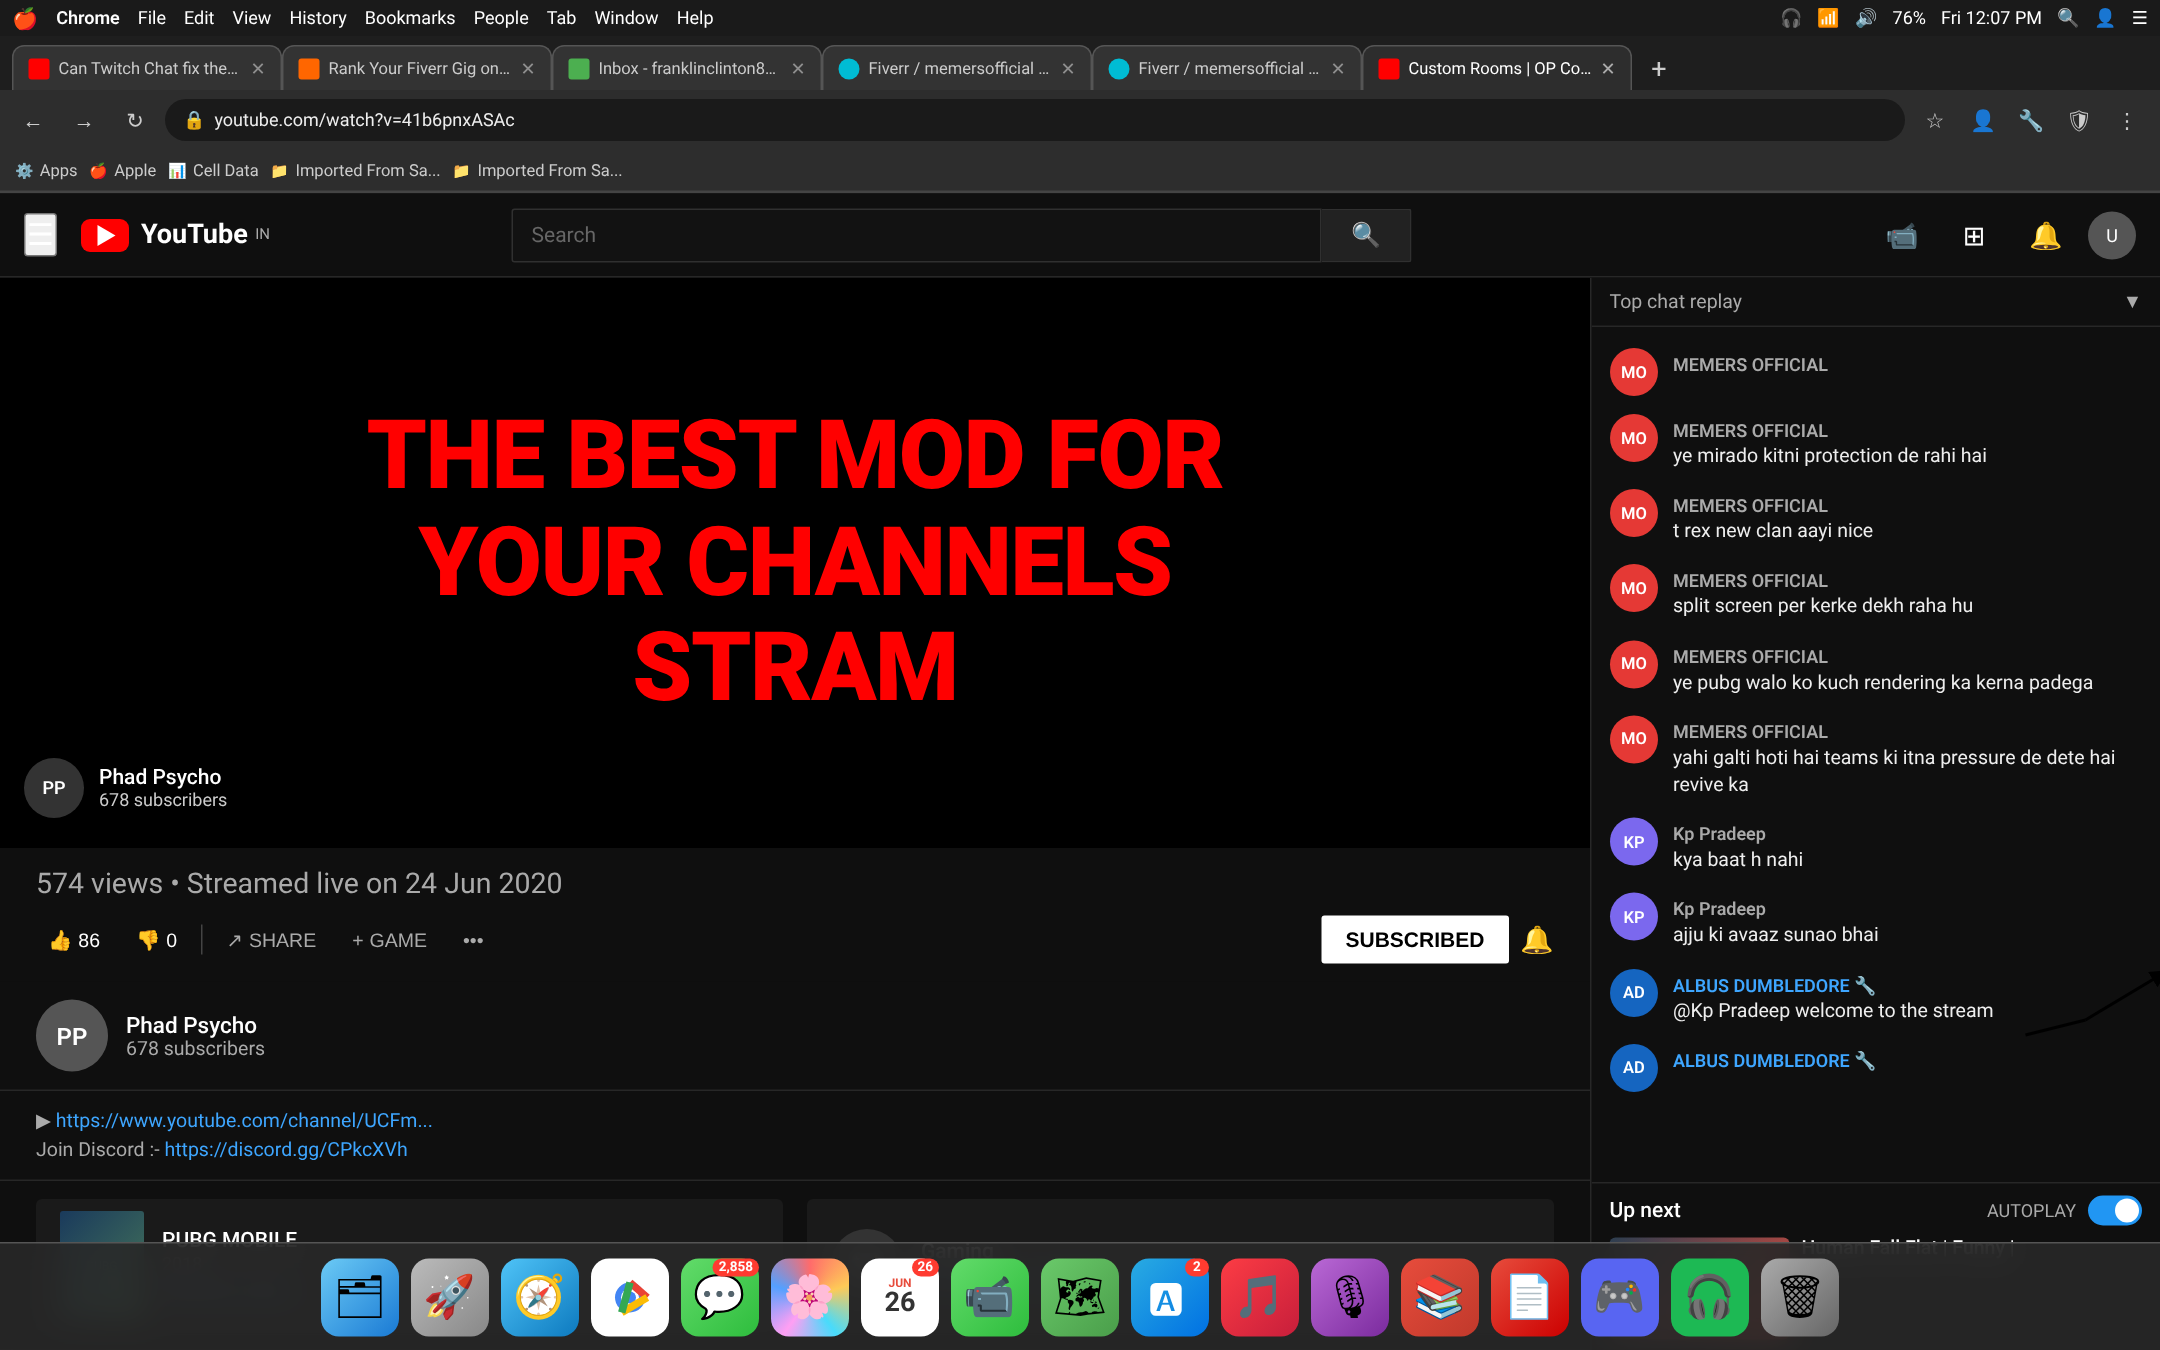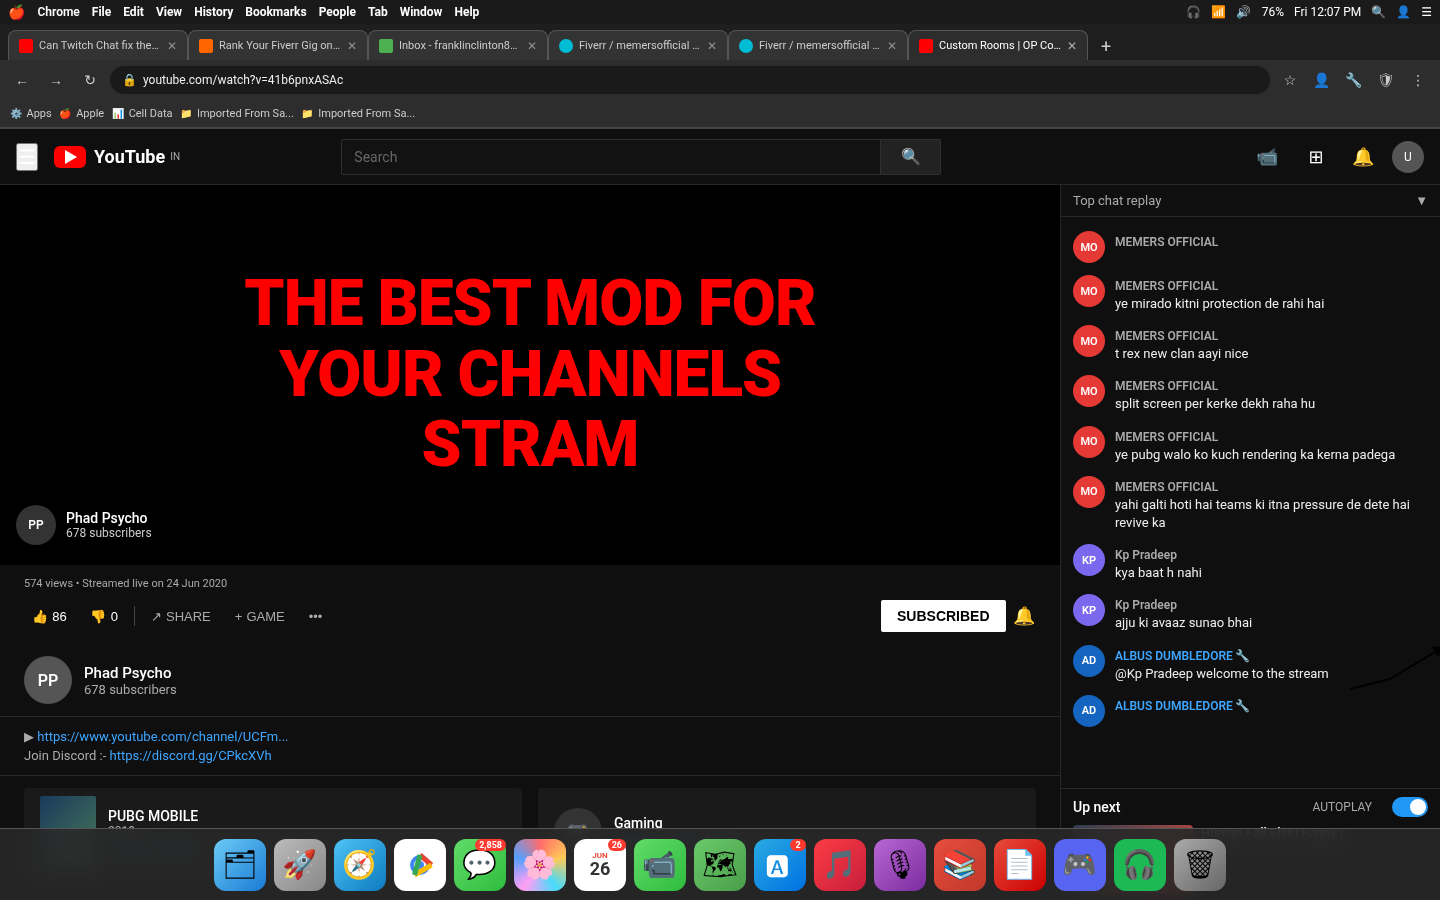--- a/index.html
+++ b/index.html
@@ -14,21 +14,21 @@
       padding: 0 8px;
       font-size: 12px;
       color: #fff;
       gap: 12px;
       position: relative;
       z-index: 100;
     }
     .menubar-left { display: flex; align-items: center; gap: 12px; flex: 1; }
     .menubar-right { display: flex; align-items: center; gap: 10px; font-size: 12px; }
     .apple-icon { font-size: 14px; }
-    .menubar-item { font-size: 12px; color: #fff; font-weight: bold; }
+    .menubar-item { font-size: 12px; color: #fff; }
     .menubar-item.bold { font-weight: 600; }
 
     
     .browser-chrome {
       background: #2d2d2d;
       border-bottom: 1px solid #444;
     }
     .tab-bar {
       height: 36px;
       display: flex;
@@ -189,21 +189,21 @@
       top: 0; left: 0; right: 0; bottom: 0;
       display: flex; align-items: center; justify-content: center;
       flex-direction: column;
     }
 
     
     .video-info {
       padding: 12px 24px;
       background: #0f0f0f;
     }
-    .video-meta { font-size: 11px; color: #aaa; margin-bottom: 10px; }
+    .video-meta { font-size: 19px; color: #aaa; margin-bottom: 10px; }
     .video-actions {
       display: flex;
       align-items: center;
       gap: 8px;
     }
     .action-btn {
       display: flex; align-items: center; gap: 4px;
       background: none; border: none; color: #aaa; cursor: pointer;
       font-size: 13px; padding: 4px 8px; border-radius: 2px;
     }
@@ -319,21 +319,21 @@
       color: #3ea6ff; font-size: 13px; cursor: pointer; text-align: center;
     }
 
     
     .up-next-section {
       padding: 8px 12px;
       border-top: 1px solid #272727;
     }
     .up-next-header { display: flex; align-items: center; justify-content: space-between; margin-bottom: 8px; }
     .up-next-title { color: #fff; font-size: 14px; font-weight: 500; }
-    .autoplay-row { display: flex; align-items: center; gap: 20px; }
+    .autoplay-row { display: flex; align-items: center; gap: 8px; }
     .autoplay-label { color: #aaa; font-size: 12px; }
     .autoplay-toggle { width: 36px; height: 20px; background: #2196f3; border-radius: 10px; position: relative; cursor: pointer; }
     .autoplay-dot { width: 16px; height: 16px; background: #fff; border-radius: 50%; position: absolute; top: 2px; right: 2px; transition: right 0.2s; }
     .up-next-thumb { width: 120px; height: 68px; background: #333; border-radius: 4px; flex-shrink: 0; }
     .up-next-info { flex: 1; }
     .up-next-card { display: flex; gap: 8px; }
     .up-next-video-title { color: #fff; font-size: 13px; font-weight: 500; }
 
     
     .dock {

